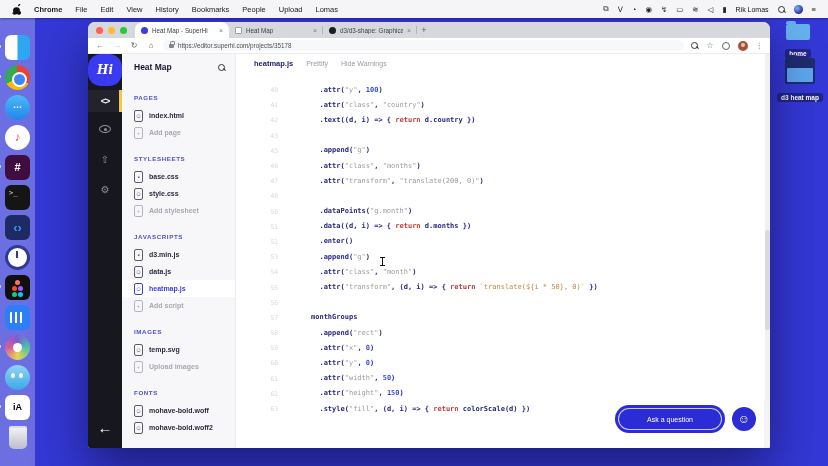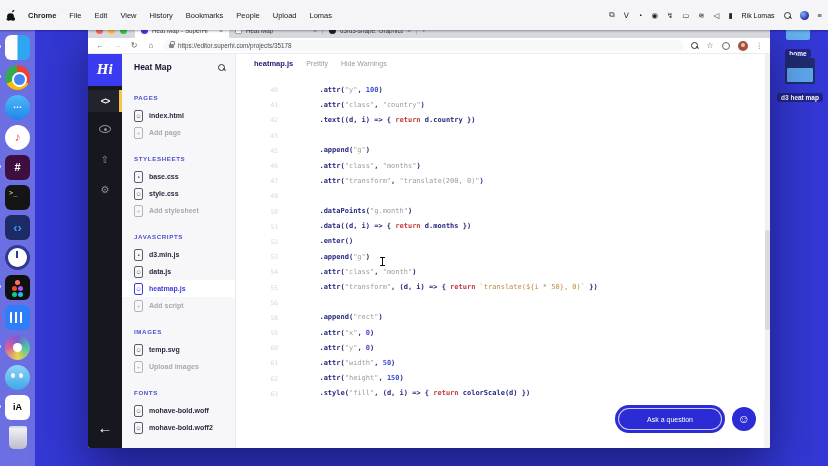--- a/index.html
+++ b/index.html
@@ -1,22 +1,22 @@
 <!DOCTYPE html>
 <html><head>
 <meta charset="utf-8">
 <style>
   * { margin:0; padding:0; box-sizing:border-box; }
   html,body { width:828px; height:466px; overflow:hidden; }
   body { font-family:"Liberation Sans", sans-serif; }
   .desktop { position:relative; width:828px; height:466px; background:#3438d6; overflow:hidden; }
 
   
-  .menubar { position:absolute; top:0; left:0; width:828px; height:30px; background:#f5f5f7;
-             display:flex; align-items:center; padding:0 6px; font-size:7.5px; color:#1a1a1a;
+  .menubar { position:absolute; top:0; left:0; width:828px; height:18px; background:#f5f5f7;
+             display:flex; align-items:center; padding:0 12px; font-size:7.5px; color:#1a1a1a;
              box-shadow:0 1px 2px rgba(0,0,40,.35); z-index:50; }
   .mb-left { display:flex; align-items:center; gap:13px; }
   .mb-item { cursor:default; }
   .mb-item.bold { font-weight:bold; }
   .mb-right { margin-left:auto; display:flex; align-items:center; gap:9px; }
   .mb-status { font-size:7.5px; color:#222; }
   .mb-user { font-size:7px; color:#111; }
   .apple { width:9px; height:11px; display:inline-block; }
   .mag { position:relative; width:7px; height:7px; display:inline-block; }
   .mag::before { content:""; position:absolute; top:0; left:0; width:5px; height:5px;
@@ -118,21 +118,21 @@
   .ext-circle { width:8px; height:8px; border-radius:50%; border:1px solid #5f6368; }
   .avatar { width:10px; height:10px; border-radius:50%; background:#a5503c; position:relative; }
   .avatar::after { content:""; position:absolute; left:3px; top:2px; width:4px; height:4px;
     border-radius:50%; background:#e8c4b2; }
 
   
   .app { position:absolute; top:32px; left:0; right:0; bottom:0; display:flex; }
   .rail { width:34px; background:#17171f; display:flex; flex-direction:column; align-items:center; position:relative; }
   .logo { width:34px; height:32px; background:#3a3af1; color:#fff; display:flex; align-items:center;
     justify-content:center; font-size:12px; font-weight:bold; font-style:italic;
-    font-family:"DejaVu Serif", serif; }
+    font-family:"DejaVu Serif", serif;border-radius:13px; }
   .rail-ic { width:34px; height:22px; display:flex; align-items:center; justify-content:center;
     color:#8e8e9a; font-size:10px; position:relative; }
   .rail-ic.active { color:#fff; background:#23232e; }
   .rail-ic.active::after { content:""; position:absolute; right:0; top:0; bottom:0; width:3px; background:#f6c64a; }
   .ic-code { font-weight:bold; font-size:9px; letter-spacing:-1px; }
   .eye { width:12px; height:8px; border:1px solid currentColor; border-radius:50%; position:relative; }
   .eye::after { content:""; position:absolute; left:4px; top:2px; width:3px; height:3px;
     border-radius:50%; background:currentColor; }
   .back-arrow { position:absolute; bottom:12px; left:0; width:34px; text-align:center;
     color:#fff; font-size:15px; font-weight:bold; }
@@ -466,20 +466,24 @@
             </div>
             <div class="cline">
               <span class="ln">55</span>
               <span class="ct"><span class="tk-pl">  .attr(</span><span class="tk-st">"transform"</span><span class="tk-pl">, (d, i) =&gt; { </span><span class="tk-kw">return</span><span class="tk-pl"> </span><span class="tk-tp">`translate(${i * 50}, 0)`</span><span class="tk-pl"> })</span></span>
             </div>
             <div class="cline">
               <span class="ln">56</span>
               <span class="ct"></span>
             </div>
             <div class="cline">
+              <span class="ln">57</span>
+              <span class="ct"><span class="tk-pl">monthGroups</span></span>
+            </div>
+            <div class="cline">
               <span class="ln">58</span>
               <span class="ct"><span class="tk-pl">  .append(</span><span class="tk-st">"rect"</span><span class="tk-pl">)</span></span>
             </div>
             <div class="cline">
               <span class="ln">59</span>
               <span class="ct"><span class="tk-pl">  .attr(</span><span class="tk-st">"x"</span><span class="tk-pl">, </span><span class="tk-nu">0</span><span class="tk-pl">)</span></span>
             </div>
             <div class="cline">
               <span class="ln">60</span>
               <span class="ct"><span class="tk-pl">  .attr(</span><span class="tk-st">"y"</span><span class="tk-pl">, </span><span class="tk-nu">0</span><span class="tk-pl">)</span></span>

